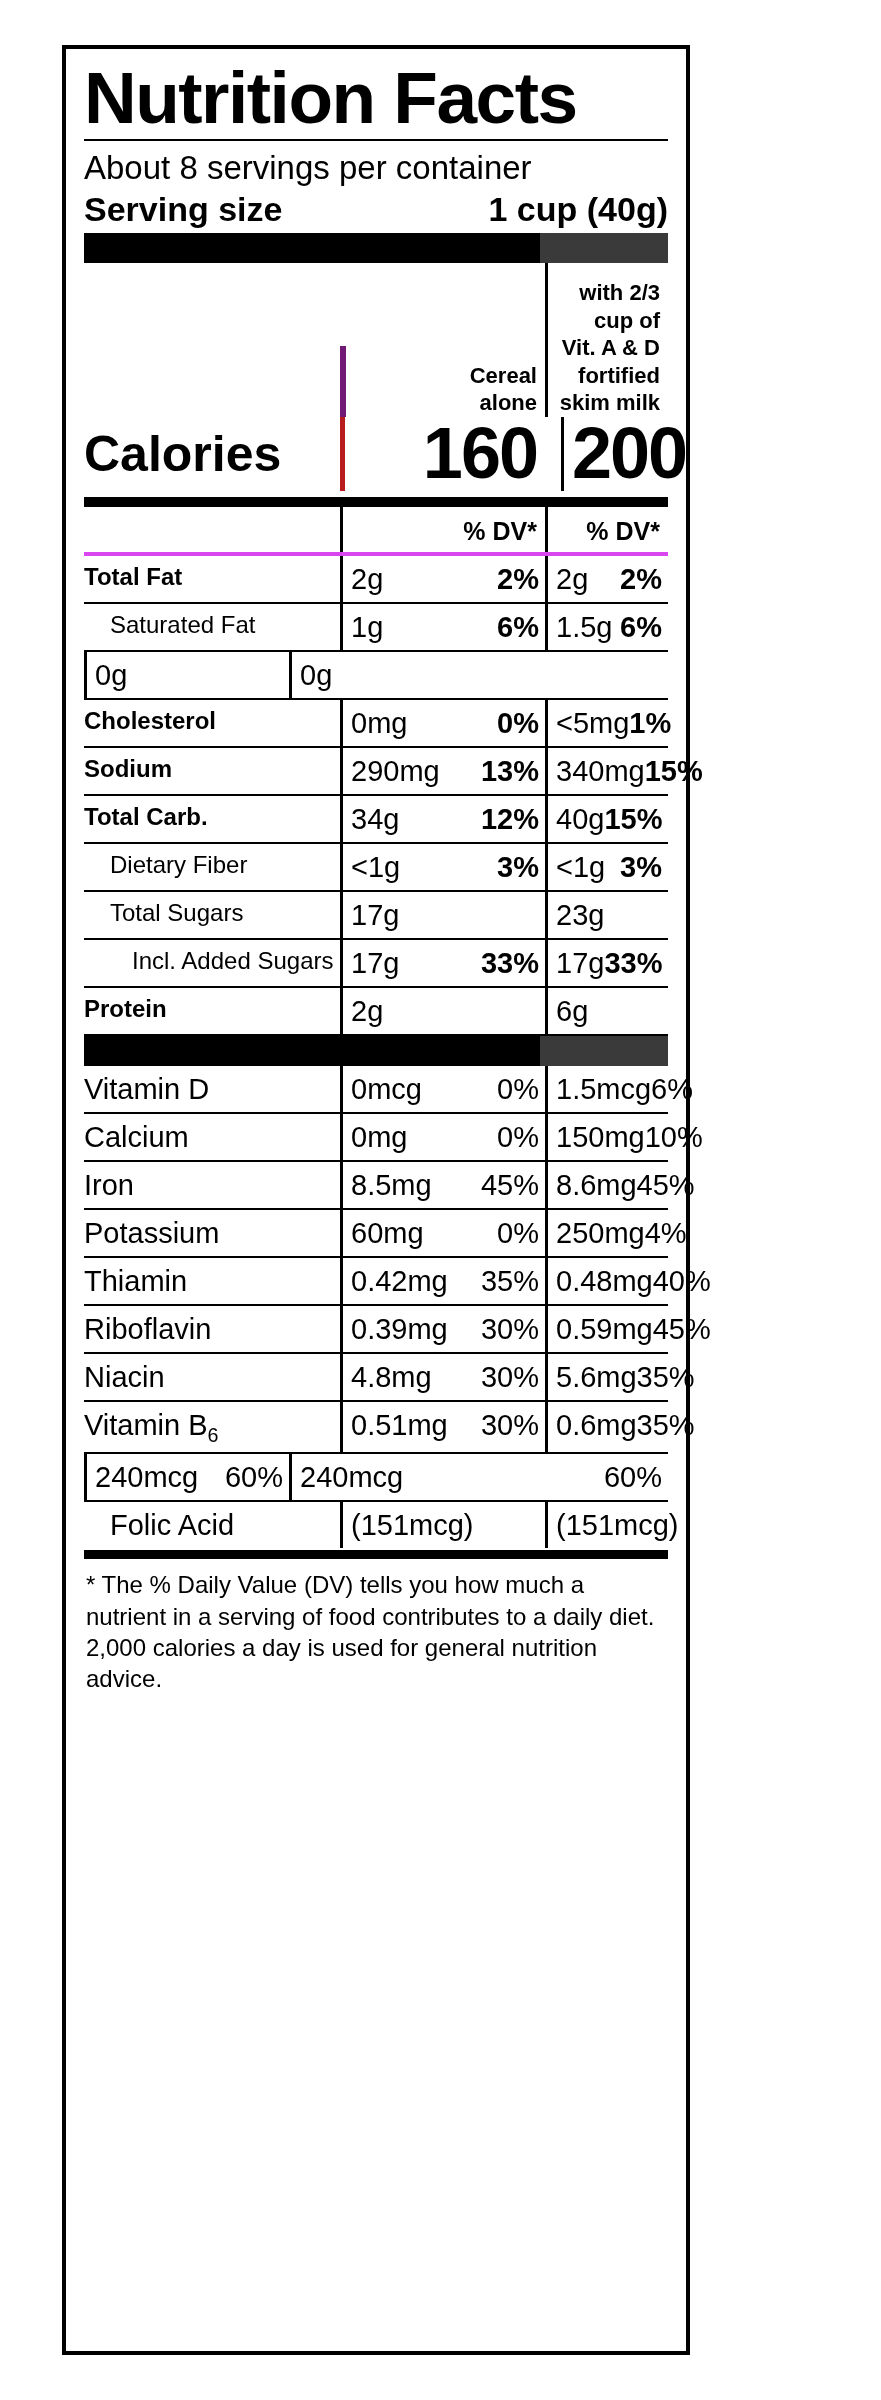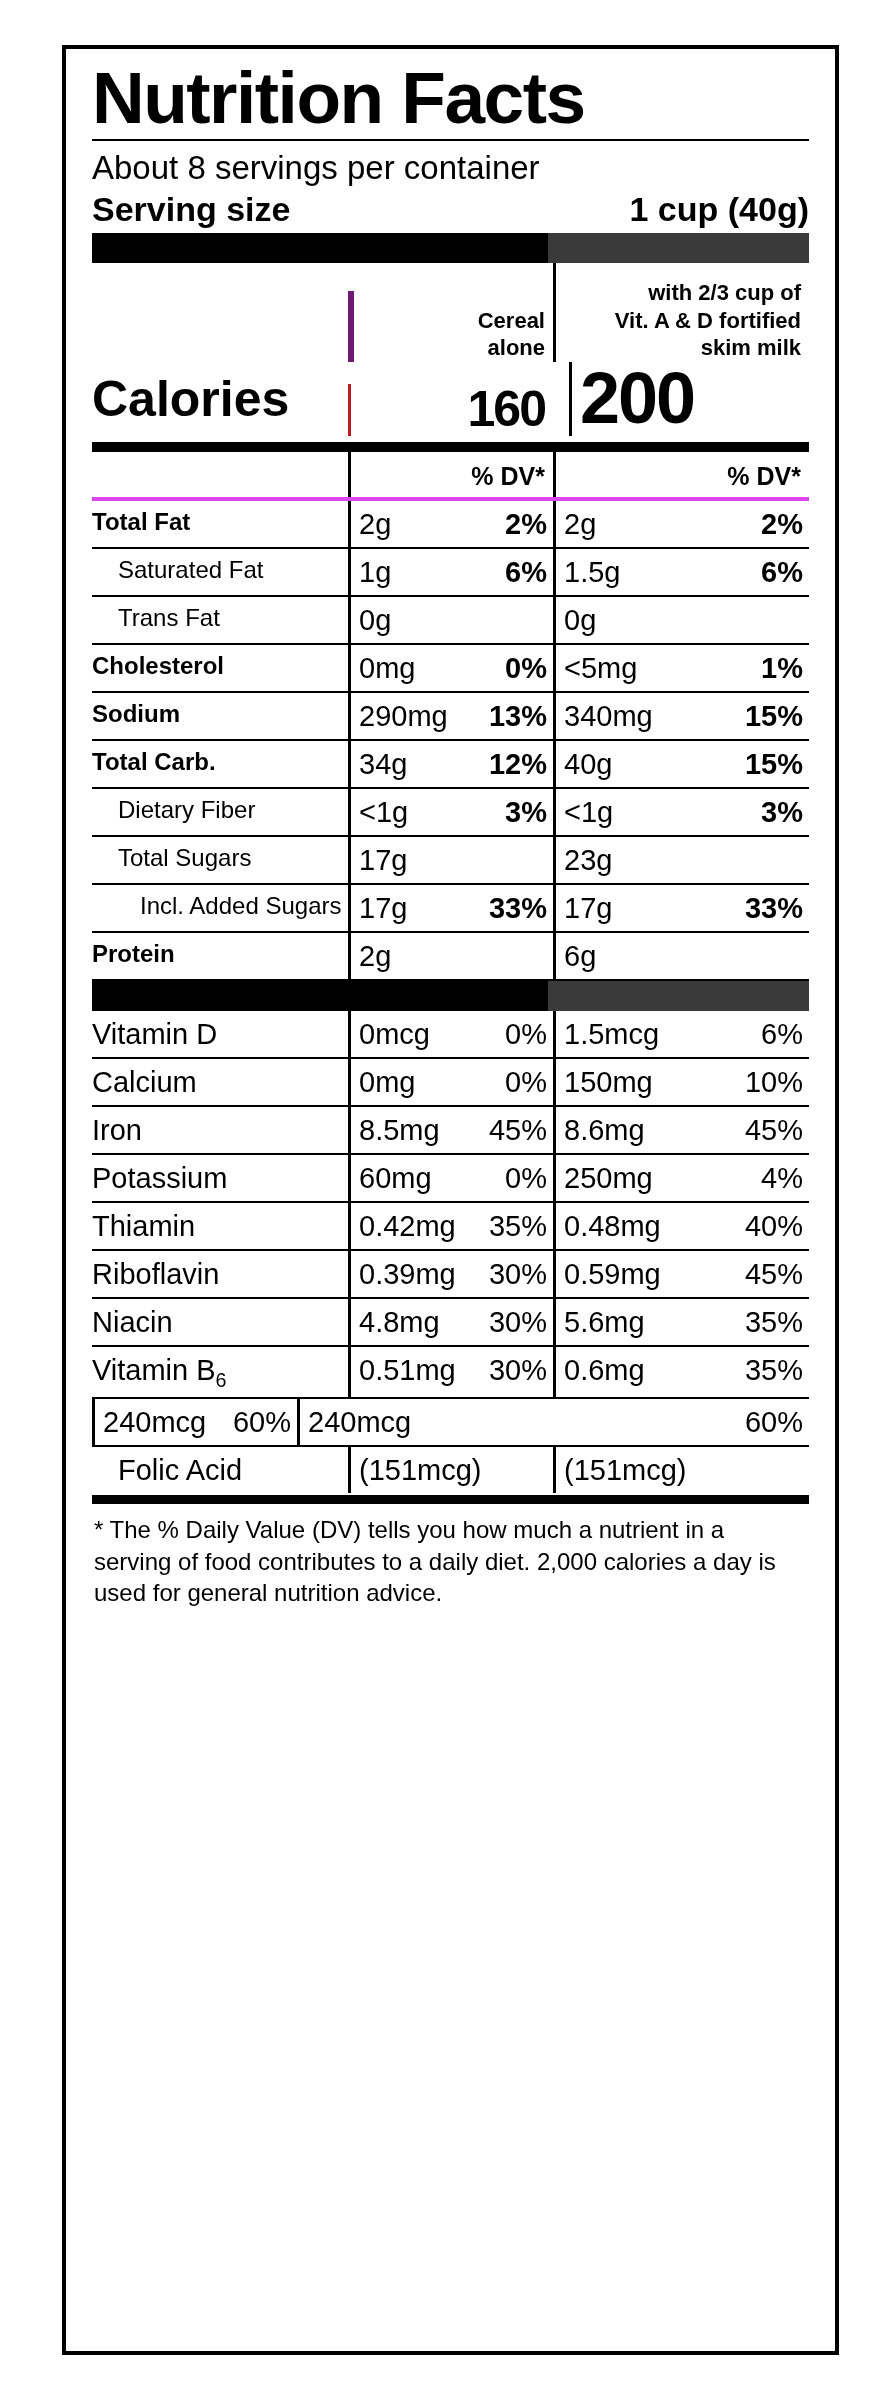--- a/index.html
+++ b/index.html
@@ -17,26 +17,26 @@
   .page {
     position: relative;
     width: 881px;
     height: 2400px;
     background: #ffffff;
   }
   .panel {
     position: absolute;
     left: 62px;
     top: 45px;
-    width: 777px;
+    width: 628px;
     height: 2310px;
     border: 4px solid #000;
     box-sizing: border-box;
     background: #fff;
-    padding: 0 26px;
+    padding: 0 18px;
   }
   
   .nf-title {
     font-size: 73px;
     font-weight: bold;
     letter-spacing: -1.5px;
     line-height: 1.02;
     margin-top: 12px;
     white-space: nowrap;
   }
@@ -139,22 +139,22 @@
     align-items: flex-end;
   }
   .cal-label {
     flex: 0 0 256px;
     font-size: 50px;
     font-weight: bold;
     padding-bottom: 8px;
   }
   .cal-a {
     flex: 0 0 205px;
-    border-left: 3px solid #b91c1c;
-    font-size: 50px;
+    border-left: 5px solid #b91c1c;
+    font-size: 72px;
     font-weight: bold;
     text-align: right;
     padding: 0 8px 2px 8px;
     line-height: 1;
     box-sizing: border-box;
     letter-spacing: -2px;
   }
   .cal-b {
     flex: 1 1 auto;
     border-left: 3px solid #000;
@@ -280,21 +280,20 @@
           <div class="c-a">
             <span>1g</span>
             <span class="dv">6%</span>
           </div>
           <div class="c-b">
             <span>1.5g</span>
             <span class="dv">6%</span>
           </div>
         </div>
         <div class="row">
-          <div class="c-label ind1">Trans Fat</div>
           <div class="c-a">
             <span>0g</span>
             <span class="dv"></span>
           </div>
           <div class="c-b">
             <span>0g</span>
             <span class="dv"></span>
           </div>
         </div>
         <div class="row">

